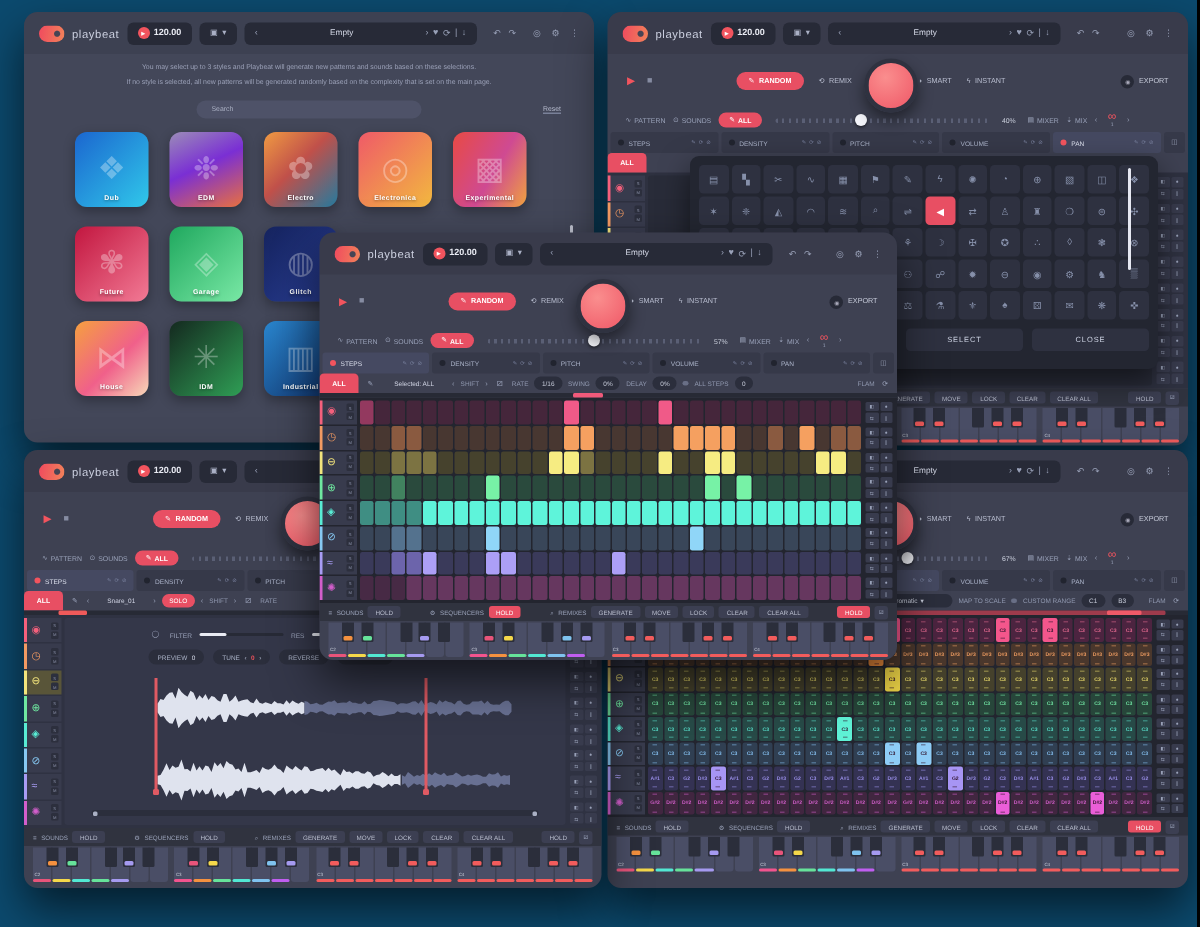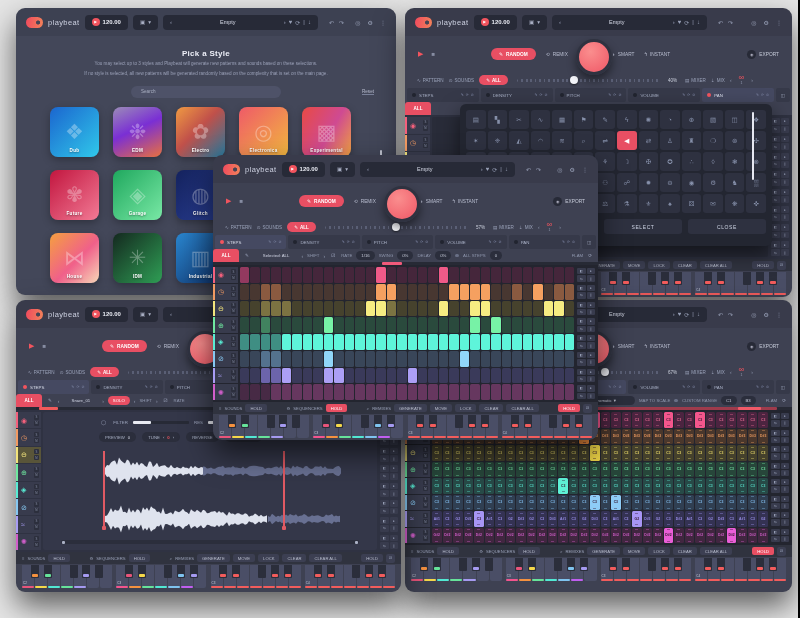--- a/index.html
+++ b/index.html
@@ -1,18 +1,18 @@
 <!DOCTYPE html>
 <html><head>
 <meta charset="utf-8">
 <style>
 *{box-sizing:border-box;margin:0;padding:0}
 html,body{width:800px;height:618px;background:#000;overflow:hidden;
  font-family:"Liberation Sans","DejaVu Sans",sans-serif;-webkit-font-smoothing:antialiased}
-#stage{position:relative;width:798px;height:618px;background:#e5e5e5}
+#stage{position:relative;width:798px;height:618px;background:#0c4a6e}
 .win{position:absolute;background:#3e4152;border-radius:9px;box-shadow:0 14px 30px rgba(0,0,0,.6);overflow:hidden}
 #winA{left:16px;top:8px;width:380px;height:287px;background:#434759;z-index:1}
 #winB{left:405px;top:8px;width:387px;height:289px;z-index:2}
 #winD{left:16px;top:300px;width:385px;height:292px;z-index:4}
 #winE{left:405px;top:300px;width:387px;height:292px;z-index:3}
 #winC{left:213px;top:155px;width:385px;height:285px;z-index:10}
 
 .hdr{height:28px;display:flex;align-items:center;gap:5px;padding:0 10px;background:rgba(0,0,0,.08)}
 .blob{width:17px;height:11px;border-radius:6px;flex:none;background:
  radial-gradient(circle at 71% 50%, rgba(62,66,84,.95) 0 1.7px, rgba(0,0,0,0) 2.4px),
@@ -171,21 +171,20 @@
         </div>
         <span class="hic und">↶</span>
         <span class="hic">↷</span>
         <div class="hright">
           <span class="hic">◎</span>
           <span class="hic">⚙</span>
           <span class="hic">⋮</span>
         </div>
       </div>
       <div>
-  <div class="atitle">Pick a Style</div>
   <div class="adesc">You may select up to 3 styles and Playbeat will generate new patterns and sounds based on these selections.</div>
   <div class="adesc">If no style is selected, all new patterns will be generated randomly based on the complexity that is set on the main page.</div>
   <div class="asrow">
    <input class="asearch" placeholder="Search" style="">
    <span class="areset">Reset</span>
   </div>
   <div class="tilegrid">
           <div class="tile" style="background: linear-gradient(135deg, rgb(27, 102, 207), rgb(48, 200, 234)); grid-area: 1 / 1;">
             <span class="tglyph">❖</span>
             <span class="tlabel">Dub</span>

